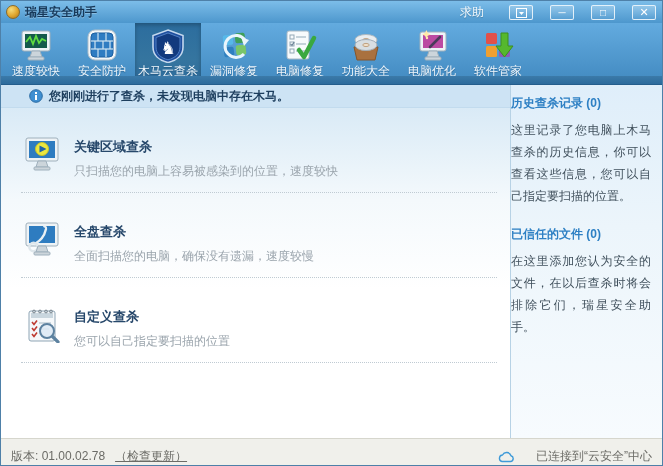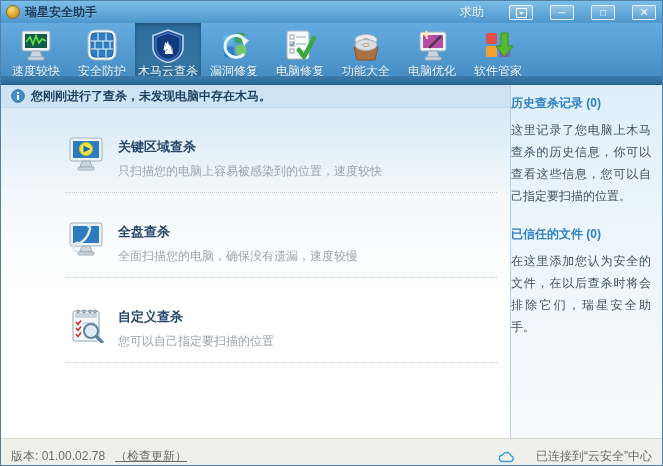--- a/index.html
+++ b/index.html
@@ -74,30 +74,29 @@
   }
 
   
   .app-body{ flex:1 1 auto; display:flex; min-height:0; }
   .main{ flex:1 1 auto; display:flex; flex-direction:column; min-width:0; }
 
   .notice{
     height:23px; flex:0 0 23px;
     background:var(--notice-bg,#cde3f4);
     display:flex; align-items:center;
-    padding-left:10px;
+    padding-left:28px;
     border-bottom:1px solid #c2dbee;
   }
   .notice-text{ font-size:12px; font-weight:bold; color:var(--notice-text,#1d3e5e); margin-left:6px; }
 
   .content{
     flex:1 1 auto;
     background:linear-gradient(180deg, var(--content-top,#d9eaf6) 0%, #f4f9fc 28%, #ffffff 55%);
     overflow:hidden;
-    padding-left:44px;
   }
   .scan-item{
     display:flex; align-items:flex-start;
     padding:29px 0 0 22px; height:84px; cursor:pointer;
   }
   .scan-icon{ width:38px; flex:0 0 38px; margin-right:13px; }
   .scan-title{ font-size:13px; font-weight:bold; color:var(--scan-title,#27486b); margin-top:1px; }
   .scan-desc{ font-size:12px; color:var(--scan-desc,#9aa4ac); margin-top:7px; }
   .sep{ border-top:1px dotted #c0cbd3; margin:0 13px 0 20px; height:0; }
 

